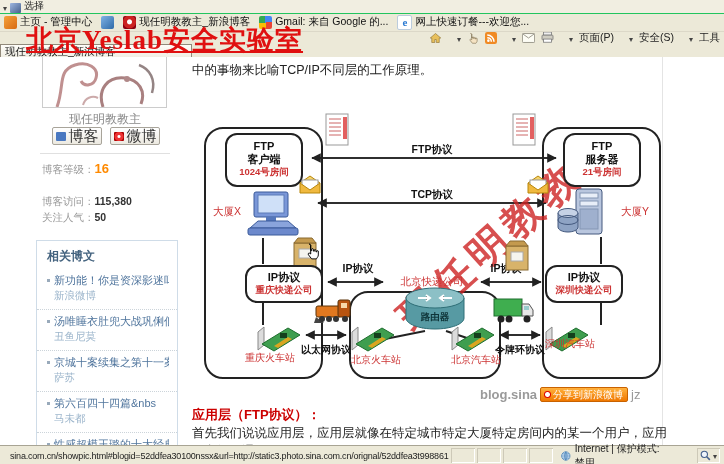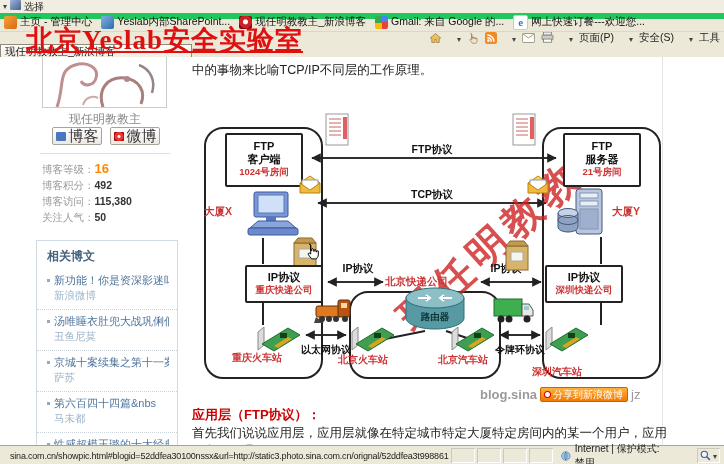--- a/index.html
+++ b/index.html
@@ -1,21 +1,21 @@
 <!DOCTYPE html>
 <html><head>
 <meta charset="utf-8">
 <style>
   html,body{margin:0;padding:0}
   body{width:724px;height:464px;overflow:hidden;font-family:"Liberation Sans","DejaVu Sans",sans-serif;background:#fff}
   #screen{position:relative;width:724px;height:464px;overflow:hidden;background:#fff}
   .abs{position:absolute}
   
   #chrome{position:absolute;left:0;top:0;width:724px;height:57px;background:#ece9d8;border-bottom:1px solid #8a867a}
-  .row1{position:absolute;left:0;top:0;width:724px;height:13px;background:#f1eee1;border-bottom:6px solid #22c55e;display:flex;align-items:flex-start;font-size:10px;color:#222}
+  .row1{position:absolute;left:0;top:0;width:724px;height:13px;background:#f1eee1;border-bottom:1px solid #22c55e;display:flex;align-items:flex-end;font-size:10px;color:#222}
   .row2{position:absolute;left:0;top:13px;width:724px;height:18px;display:flex;align-items:center;gap:9px;padding-left:4px;border-bottom:1px solid #dcd8c8;overflow:hidden}
   .row3{position:absolute;left:0;top:31px;width:724px;height:13px}
   .row4{position:absolute;left:0;top:44px;width:724px;height:13px}
   .favitem{display:flex;align-items:center;gap:3px;font-size:10.5px;color:#111;white-space:nowrap;cursor:pointer}
   .fi{width:13px;height:13px;border-radius:2px;display:inline-block;flex:none}
   .fi-home{background:linear-gradient(135deg,#f5a23c,#d86a10)}
   .fi-sp{background:linear-gradient(135deg,#7fb2e5,#2f6aa8)}
   .fi-sina{background:radial-gradient(circle at 50% 45%,#fff 0 2px,#c22 3px 6px,#801 7px)}
   .fi-ie{background:#fff;border:1px solid #bcd;color:#2a7ad2;font:bold 11px "Liberation Serif",serif;text-align:center;line-height:12px}
   .fi-ie::after{content:"e"}
@@ -42,25 +42,25 @@
   .stat .lvl{color:#ff8a00;font-size:13px;font-weight:bold}
   #related{position:absolute;left:36px;top:183px;width:142px;height:235px;border:1px solid #cfdce8;overflow:hidden;box-sizing:border-box;background:#fff}
   #related-title{font-size:12px;font-weight:bold;color:#44637f;padding:7px 0 4px 10px}
   .rel-item{padding:5px 8px 6px 10px;border-bottom:1px dotted #ccd4da;cursor:pointer}
   .rel-title{font-size:11px;color:#50759d;line-height:13px;display:block;position:relative;padding-left:7px;white-space:nowrap;overflow:hidden}
   .rel-title::before{content:"";position:absolute;left:0;top:5px;width:3px;height:3px;background:#9ab}
   .rel-author{font-size:10.5px;color:#9db6cc;padding-left:7px;margin-top:2px}
   
   #intro{position:absolute;left:192px;top:5px;width:470px;font-size:12.5px;color:#222}
   #diagram{position:absolute;left:192px;top:28px;width:470px;height:312px}
-  .dg-box{position:absolute;background:#fff;border:2px solid #222;border-radius:2px;text-align:center;box-sizing:border-box}
+  .dg-box{position:absolute;background:#fff;border:2px solid #222;border-radius:12px;text-align:center;box-sizing:border-box}
   .dg-box .b1{font-size:11px;font-weight:bold;color:#111;line-height:13px}
   .dg-box .rd{font-size:9.5px;font-weight:bold;color:#c33;line-height:11px}
   .dg-lbl{position:absolute;text-align:center;font-size:10.5px;font-weight:bold;color:#111;white-space:nowrap}
-  .dg-red{position:absolute;text-align:left;font-size:10.5px;font-weight:bold;color:#c33;white-space:nowrap}
+  .dg-red{position:absolute;text-align:center;font-size:10.5px;font-weight:normal;color:#c33;white-space:nowrap}
   #dg-watermark{position:absolute;left:150px;top:118px;width:330px;text-align:center;font-family:"Liberation Serif","DejaVu Serif",serif;font-size:40px;font-weight:bold;color:rgba(205,35,35,.8);letter-spacing:6px;transform:rotate(-42deg);pointer-events:none;white-space:nowrap}
   #share-row{position:absolute;left:480px;top:330px;display:flex;align-items:center;gap:3px}
   #blogsina{font-size:13px;color:#9a9a9a;font-weight:bold}
   #share-badge{height:13px;background:linear-gradient(#ffb13d,#f07800);border:1px solid #c96200;border-radius:2px;color:#fff;font-size:10px;line-height:13px;padding:0 4px 0 3px;display:flex;align-items:center;gap:2px;cursor:pointer;white-space:nowrap}
   #share-badge .dot{width:7px;height:7px;background:radial-gradient(#fff 0 2px,#d00 3px);border-radius:50%}
   #wm-tail{font-size:13px;color:#9a9a9a}
   #heading{position:absolute;left:192px;top:349px;font-size:13px;font-weight:bold;color:#c00}
   #para{position:absolute;left:192px;top:367px;width:478px;font-size:12.5px;color:#222;line-height:18px}
   
   #statusbar{position:absolute;left:0;top:445px;width:724px;height:19px;background:#ece9d8;border-top:1px solid #a8a494;display:flex;align-items:center;font-size:9px;color:#222}
@@ -83,21 +83,20 @@
       <span>选择</span>
     </div>
 
     <div class="row2">
       <span class="favitem">
           <span class="fi fi-home"></span>
           <span>主页 - 管理中心</span>
         </span>
       <span class="favitem">
           <span class="fi fi-sp"></span>
-          <span>Yeslab内部SharePoint...</span>
         </span>
       <span class="favitem">
           <span class="fi fi-sina"></span>
           <span>现任明教教主_新浪博客</span>
         </span>
       <span class="favitem">
           <span class="fi fi-g"></span>
           <span>Gmail: 来自 Google 的...</span>
         </span>
       <span class="favitem">
@@ -191,21 +190,20 @@
       <span class="mini mini-blog"></span>
       <span>博客</span>
     </div>
     <div class="pbtn" style="left:110px">
       <span class="mini mini-weibo"></span>
       <span>微博</span>
     </div>
     <div class="divider"></div>
 
     <div class="stat" style="top:104px"><span>博客等级：</span><b class="lvl">16</b></div>
-    <div class="stat" style="top:122px"><span>博客积分：</span><b>492</b></div>
     <div class="stat" style="top:138px"><span>博客访问：</span><b>115,380</b></div>
     <div class="stat" style="top:154px"><span>关注人气：</span><b>50</b></div>
 
     <div id="related">
       <div id="related-title">相关博文</div>
       <div class="rel-item">
           <span class="rel-title">新功能！你是资深影迷吗？</span>
           <div class="rel-author">新浪微博</div>
         </div>
       <div class="rel-item">
@@ -438,21 +436,21 @@
             <path d="M2 12l6-5v18l-6 5z" fill="#dcdcdc" stroke="#888"></path>
             <path d="M6 24L32 8l12 7-26 16z" fill="#3f9e4f" stroke="#1e6e2e"></path>
             <path d="M18 26l14-9 4 2-14 9z" fill="#d9a520"></path>
             <rect x="24" y="13" width="7" height="5" fill="#14401c"></rect>
           </svg>
       </div>
 
       <div class="dg-red" style="left:40px;top:266px;width:76px;font-size:10px">重庆火车站</div>
       <div class="dg-red" style="left:146px;top:268px;width:76px;font-size:10px">北京火车站</div>
       <div class="dg-red" style="left:246px;top:268px;width:76px;font-size:10px">北京汽车站</div>
-      <div class="dg-red" style="left:340px;top:280px;width:76px;font-size:10px">深圳汽车站</div>
+      <div class="dg-red" style="left:340px;top:252px;width:76px;font-size:10px">深圳汽车站</div>
       <div class="dg-lbl" style="left:98px;top:258px;width:72px;font-size:10px">以太网协议</div>
       <div class="dg-lbl" style="left:292px;top:258px;width:72px;font-size:10px">令牌环协议</div>
 
       <div class="abs" style="left:112px;top:158px;z-index:30">
         <svg width="17" height="18" viewBox="0 0 16 17">
             <path d="M5 1c.8 0 1.3.5 1.3 1.3V7l.9.2V5.8c0-.6 1.6-.6 1.6 0v1.8l.9.2V6.6c0-.6 1.5-.6 1.5 0v1.6l.9.2V7.6c0-.6 1.4-.5 1.4.1v3.6c0 .8-.3 1.6-.8 2.2l-1 1.5H7.2l-3-3.8c-.9-1.1.4-2.3 1.4-1.4l.7.6V2.3C6.3 1.5 4.2 1 5 1z" fill="#fff" stroke="#000" stroke-width=".9"></path>
           </svg>
       </div>
     </div>
 

